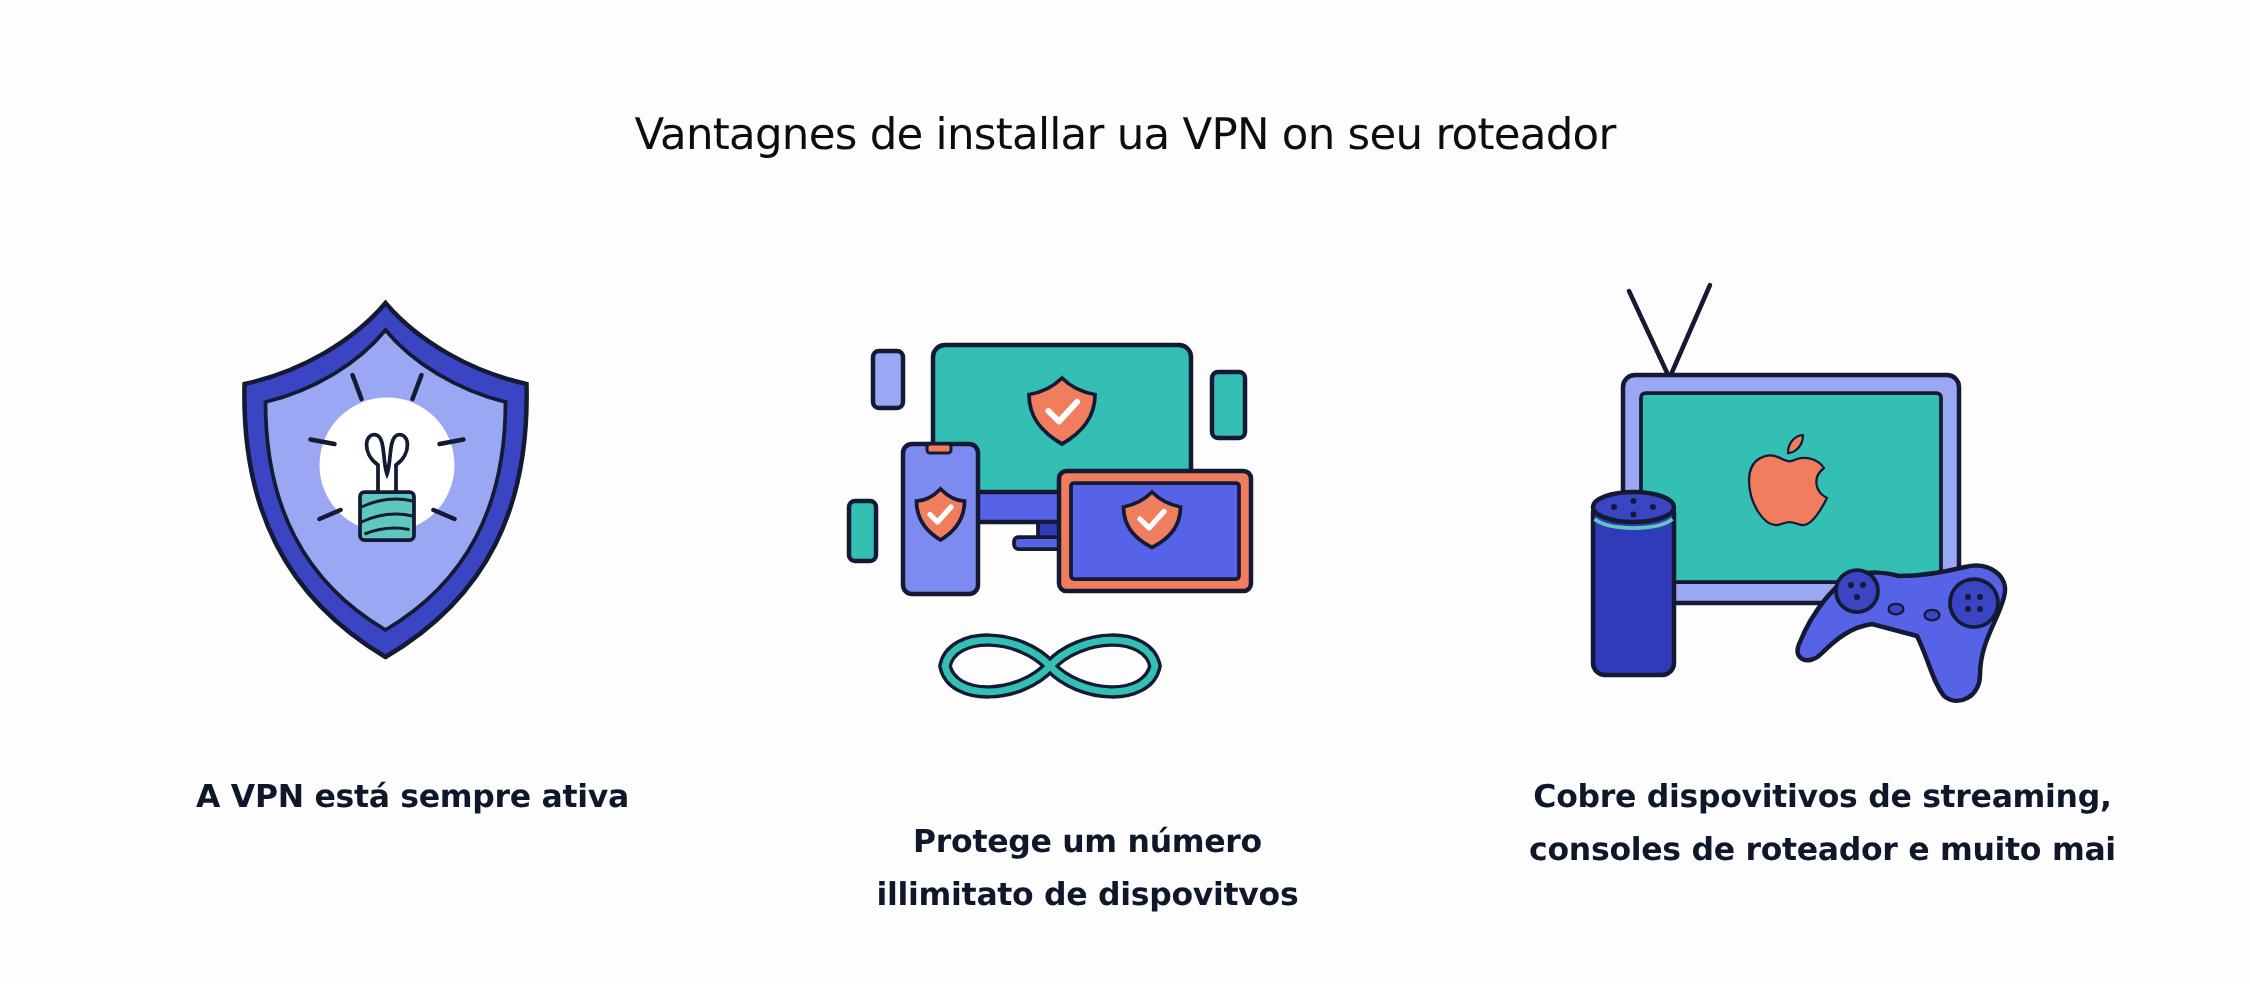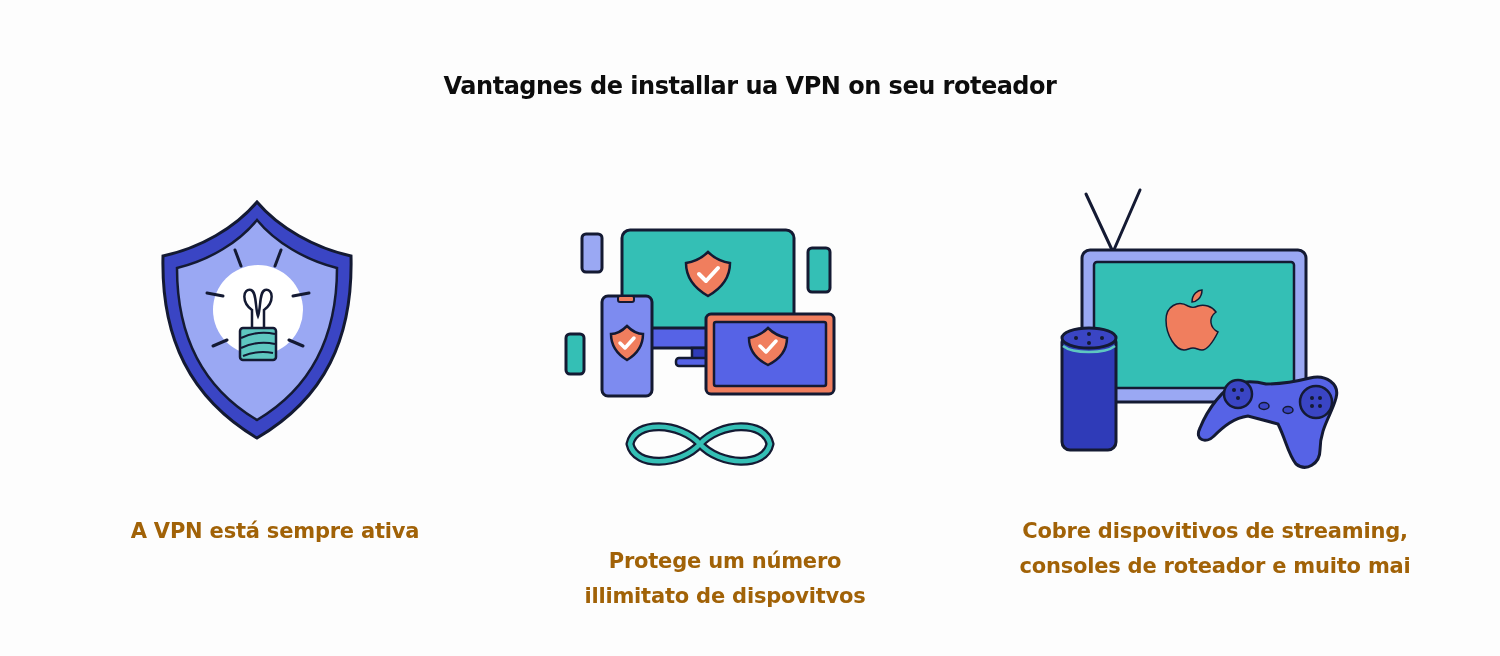--- a/index.html
+++ b/index.html
@@ -2,26 +2,26 @@
 <html><head>
 <meta charset="utf-8">
 <style>
   html, body { margin: 0; padding: 0; }
   body {
     width: 1500px; height: 656px; background: #fdfdfd; position: relative; overflow: hidden;
     font-family: "DejaVu Sans", "Liberation Sans", sans-serif; color: #111;
   }
   .title {
     position: absolute; left: 0; top: 72px; width: 1500px; text-align: center;
-    font-size: 24px; font-weight: bold; letter-spacing: -0.5px; color: #0d0d0d;
+    font-size: 29px; font-weight: normal; letter-spacing: -0.5px; color: #0d0d0d;
   }
   .illus { position: absolute; }
   .caption {
     position: absolute; text-align: center; font-size: 21px; font-weight: bold;
-    line-height: 35px; color: #a16207; letter-spacing: -0.2px;
+    line-height: 35px; color: #0f172a; letter-spacing: -0.2px;
   }
   .caption span { display: block; white-space: nowrap; }
 </style>
 </head>
 <body>
 
 <div class="title">Vantagnes de installar ua VPN on seu roteador</div>
 
 <div class="illus" style="left:155px; top:198px; width:205px; height:245px;">
   <svg width="205" height="245" viewBox="0 0 205 245">

